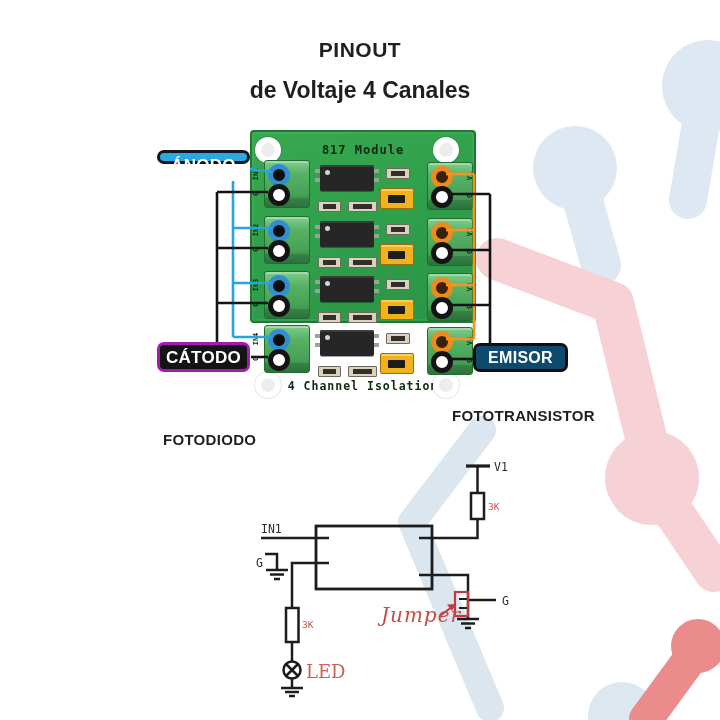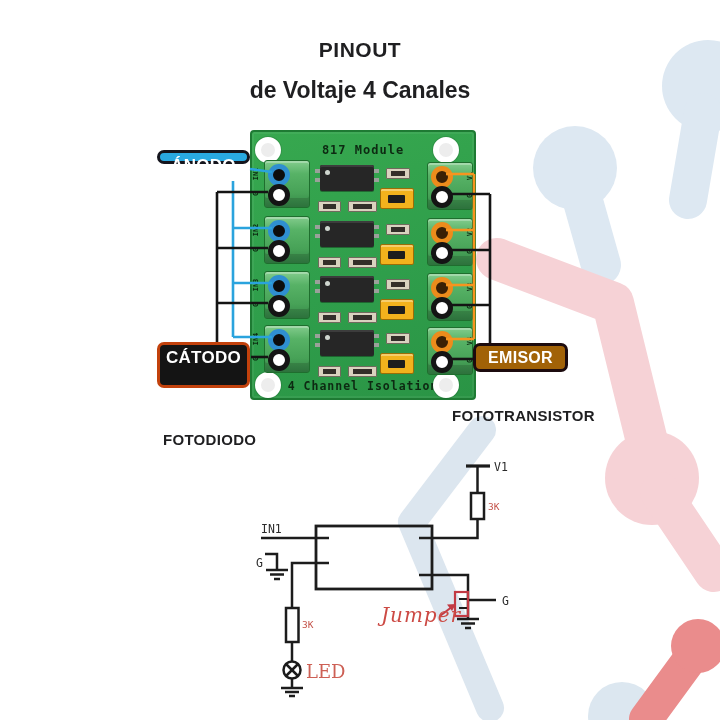--- a/index.html
+++ b/index.html
@@ -8,21 +8,21 @@
   svg{display:block;}
   .layer{position:absolute;left:0;top:0;width:720px;height:720px;pointer-events:none;}
 
   
   .title{position:absolute;left:0;top:38px;width:720px;text-align:center;color:#1f1f21;z-index:4;}
   .title .h1{font-size:21px;font-weight:800;letter-spacing:.5px;}
   .title .h2{font-size:23px;font-weight:800;margin-top:6px;line-height:26px;}
   .title .h3{font-size:23px;font-weight:800;line-height:26px;margin-top:15px;}
 
   
-  .board{position:absolute;left:250px;top:130px;width:226px;height:270px;z-index:1;
+  .board{position:absolute;left:250px;top:130px;width:226px;height:193px;z-index:1;
          background:linear-gradient(160deg,#37a84f 0%,#2f9e4b 55%,#2a9445 100%);
          border:2px solid #1e7a33;border-radius:4px;box-sizing:border-box;
          box-shadow:inset 0 0 0 2px rgba(255,255,255,.06);}
   .silk{position:absolute;width:100%;text-align:center;color:#0d2a12;
         font-family:"DejaVu Sans Mono",monospace;font-size:12px;letter-spacing:1px;font-weight:bold;}
   .silk.top{top:11px;}
   .silk.bottom{top:247px;font-size:11.5px;}
   .hole{position:absolute;width:14px;height:14px;border-radius:50%;background:#ededed;
         border:6px solid #ffffff;box-shadow:0 0 0 1px rgba(0,0,0,.10);}
   .hole.tl{left:3px;top:5px;}  .hole.tr{left:181px;top:5px;}
@@ -68,24 +68,24 @@
   .vla{left:-6px;top:10px;} .vlb{left:-6px;top:30px;}
   .vra{left:208px;top:12px;} .vrb{left:208px;top:32px;}
 
   
   .callout{position:absolute;z-index:3;color:#fff;font-weight:800;text-align:center;
            border-radius:7px;box-sizing:border-box;letter-spacing:.3px;}
   .co-anodo{left:157px;top:150px;width:93px;height:14px;line-height:25px;font-size:17px;
             background:#29a9e1;border:3px solid #15151d;}
   .co-colector{left:471px;top:149px;width:99px;height:27px;line-height:22px;font-size:15px;
             background:#f7941e;border:2.5px solid #2b1c0e;border-radius:6px;}
-  .co-catodo{left:157px;top:342px;width:93px;height:46px;line-height:25px;font-size:17px;
-            background:#141414;border:3px solid #c2410c;}
+  .co-catodo{left:157px;top:342px;width:93px;height:30px;line-height:25px;font-size:17px;
+            background:#141414;border:3px solid #a21caf;}
   .co-emisor{left:473px;top:343px;width:95px;height:29px;line-height:24px;font-size:16px;
-            background:#a16207;border:3px solid #1c0b0e;}
+            background:#0c4a6e;border:3px solid #1c0b0e;}
 
   .caption{position:absolute;z-index:2;font-size:15px;font-weight:800;color:#1f1f21;letter-spacing:.3px;}
   .cap-left{left:163px;top:407px;margin-top:24px;}
   .cap-right{left:452px;top:407px;}
 </style>
 </head>
 <body>
 
 <div class="canvas">
 

